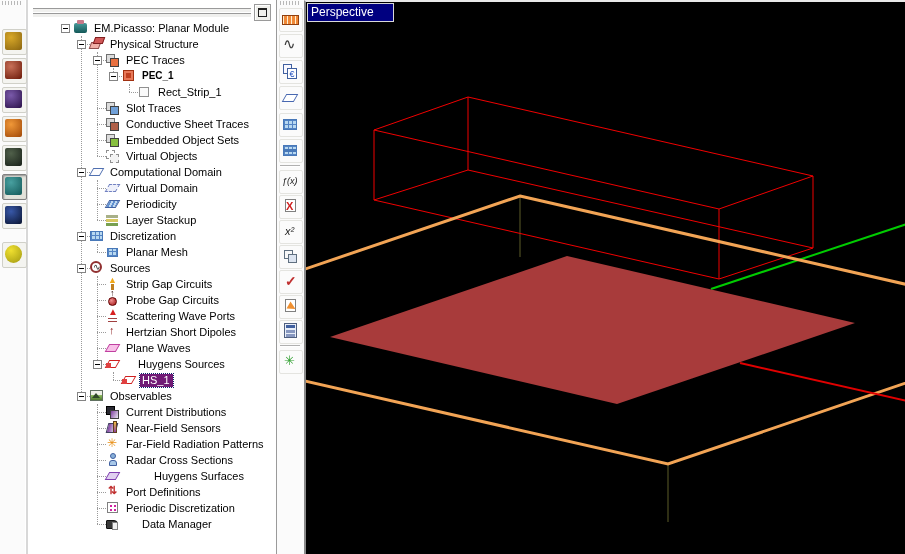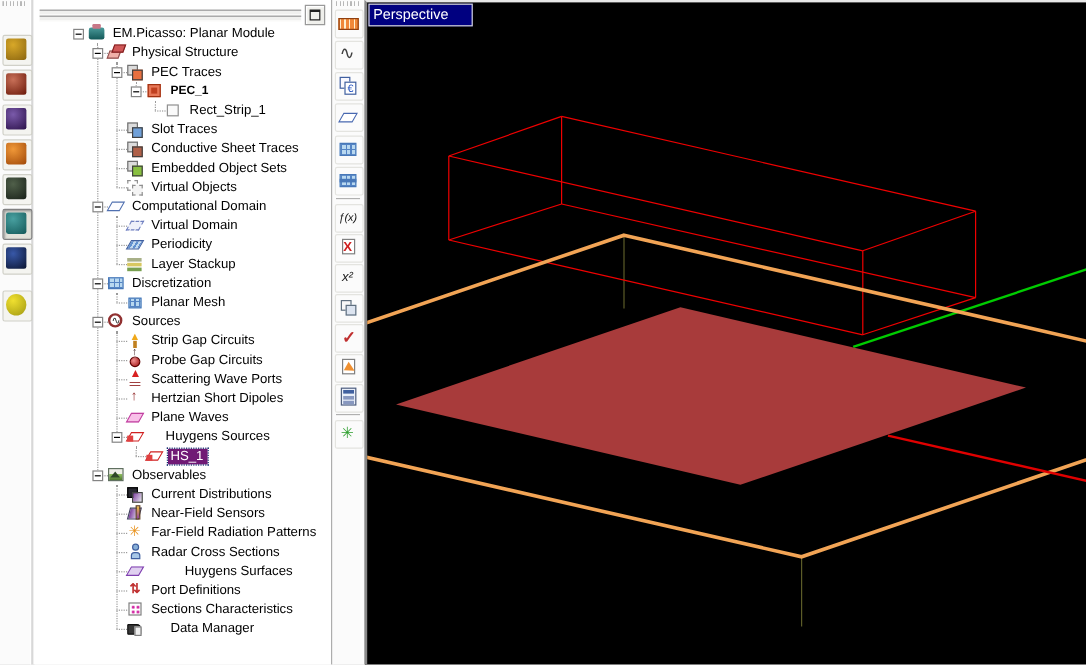--- a/index.html
+++ b/index.html
@@ -354,21 +354,21 @@
           <span class="lbl" style="left: 96px; margin-left: 28px;">Huygens Surfaces</span>
         </div>
         <div class="row" style="top: 484px;">
           <div class="stub" style="left: 69px; top: 8px; width: 9px;"></div>
           <span class="ti i-portdef" style="left: 77px; top: 0px;"></span>
           <span class="lbl" style="left: 96px;">Port Definitions</span>
         </div>
         <div class="row" style="top: 500px;">
           <div class="stub" style="left: 69px; top: 8px; width: 9px;"></div>
           <span class="ti i-periodch" style="left: 77px; top: 0px;"></span>
-          <span class="lbl" style="left: 96px;">Sections Characteristics</span>
+          <span class="lbl" style="left: 96px;">Periodic Discretization</span>
         </div>
         <div class="row" style="top: 516px;">
           <div class="stub" style="left: 69px; top: 8px; width: 9px;"></div>
           <span class="ti i-datamgr" style="left: 77px; top: 0px;"></span>
           <span class="lbl" style="left: 112px;">Data Manager</span>
         </div>
       </div>
   </div>
 
   <div id="rtoolbar">

